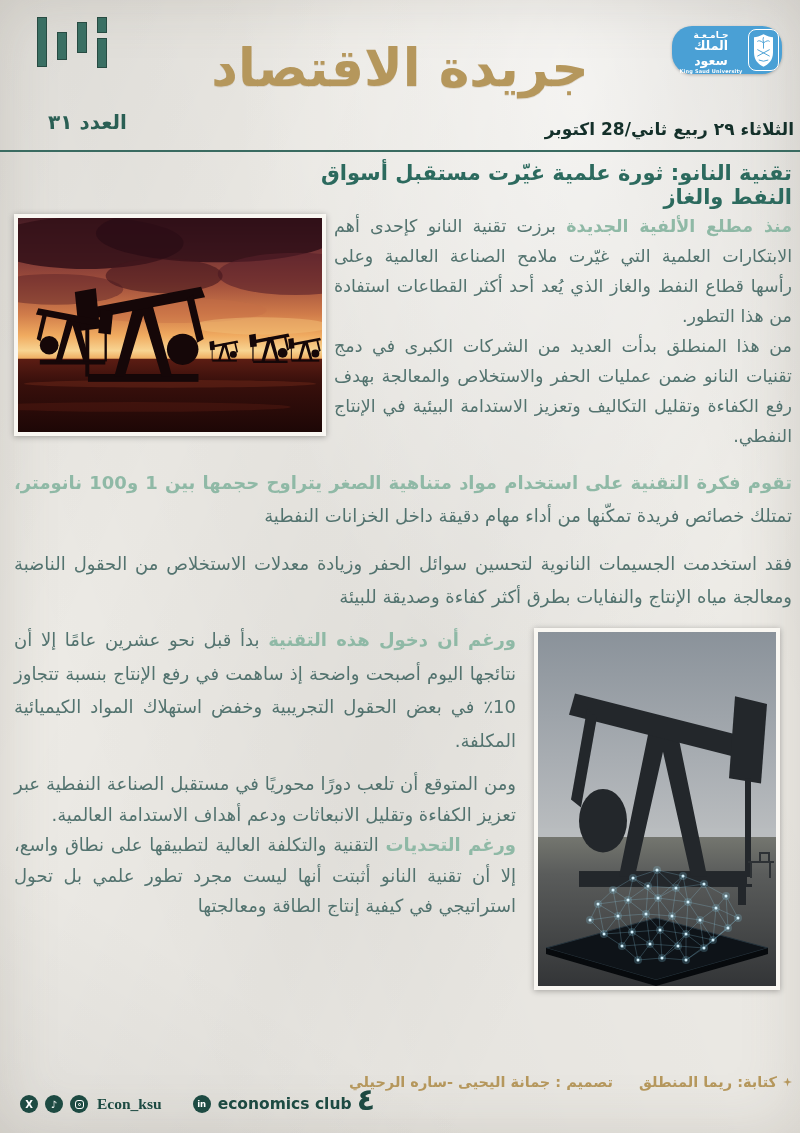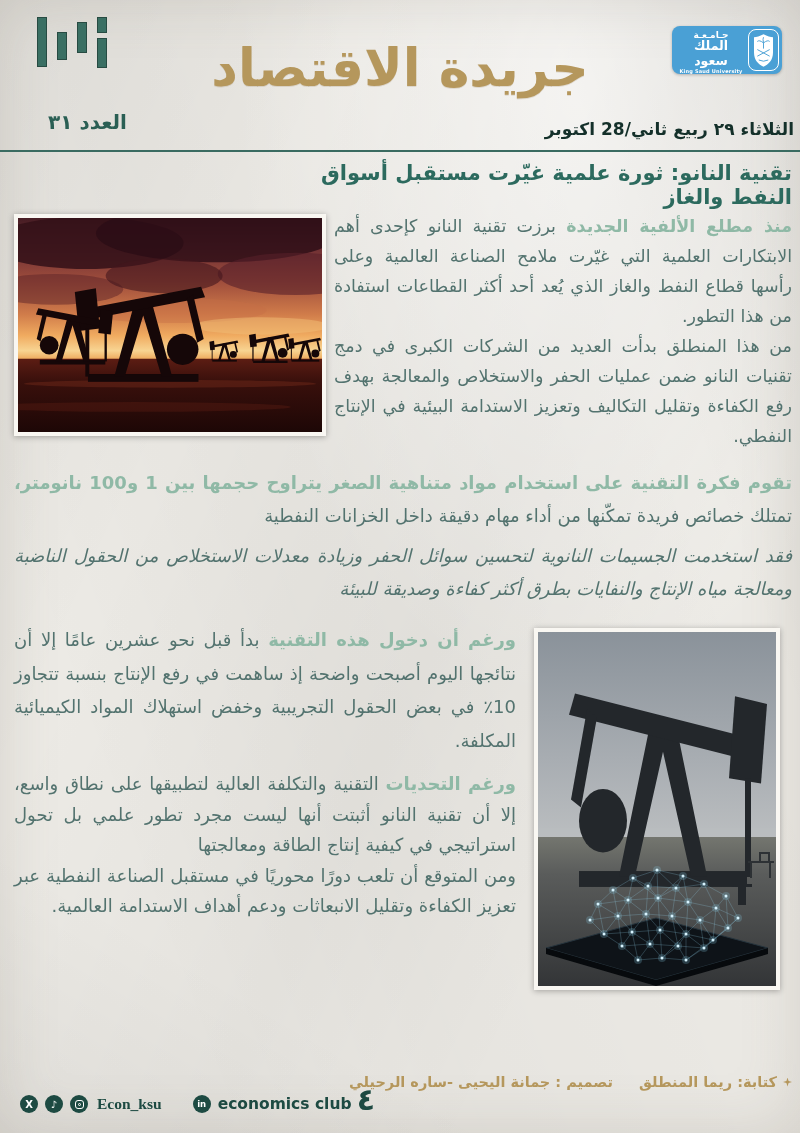--- a/index.html
+++ b/index.html
@@ -15,40 +15,40 @@
     box-shadow:inset 0 0 60px rgba(110,100,85,.18);
   }
   
   .brand{position:absolute;left:37px;top:16px;width:74px;height:56px;}
   .brand .b{position:absolute;width:10px;background:#3a6f63;border:1px solid #274b42;box-sizing:border-box;}
   .b1{left:0;top:1px;height:50px;}
   .b2{left:20px;top:16px;height:28px;}
   .b3{left:40px;top:6px;height:31px;}
   .b4a{left:60px;top:1px;height:16px;}
   .b4b{left:60px;top:22px;height:30px;}
-  .ksu{position:absolute;left:672px;top:26px;width:110px;height:48px;background:#4aa0d5;border-radius:8px;box-shadow:0 1px 3px rgba(0,0,0,.25);}
+  .ksu{position:absolute;left:672px;top:26px;width:110px;height:48px;background:#4aa0d5;border-radius:20px;box-shadow:0 1px 3px rgba(0,0,0,.25);}
   .ksu-text{position:absolute;left:4px;top:4px;width:70px;text-align:center;color:#fff;direction:rtl;line-height:1.15;}
   .ksu-l1{font-size:9px;font-weight:bold;}
   .ksu-l2{font-size:12.5px;font-weight:bold;margin-top:-1px;}
   .ksu-l3{font-size:5px;font-weight:bold;letter-spacing:.2px;direction:ltr;margin-top:1px;}
   .ksu-shield-box{position:absolute;right:3px;top:3px;bottom:3px;width:29px;border:1px solid #fff;border-radius:8px;display:flex;align-items:center;justify-content:center;}
   .paper-title{position:absolute;left:0;right:0;top:38px;text-align:center;direction:rtl;
     font-size:52px;font-weight:bold;color:#b5975c;text-shadow:0 1px 0 rgba(120,90,40,.15);}
   .issue{position:absolute;left:48px;top:110px;font-size:20px;font-weight:bold;color:#2a5f54;direction:rtl;}
   .date{position:absolute;right:6px;top:119px;font-size:17px;font-weight:bold;color:#14302a;direction:rtl;}
   .divider{position:absolute;left:0;right:0;top:150px;height:2px;background:#3a6b61;}
   
   .headline{position:absolute;left:290px;right:8px;top:161px;direction:rtl;text-align:right;
     font-size:21px;font-weight:bold;color:#2c6a5e;}
   .para{position:absolute;direction:rtl;text-align:justify;text-align-last:right;color:#53736f;}
   .para p{margin:0;}
   .lead{color:#8fb9a6;font-weight:bold;}
   .para1{left:334px;top:211px;width:458px;font-size:17.5px;line-height:30px;}
   .para2{left:14px;top:466px;width:778px;font-size:18px;line-height:33px;}
-  .para2 p + p{margin-top:7px;font-style:italic;}
+  .para2 p + p{margin-top:15px;}
   .para3{left:14px;top:623px;width:502px;font-size:18px;line-height:33.5px;}
   .para45{left:14px;top:769px;width:502px;font-size:18px;line-height:30.6px;}
   
   .photo{position:absolute;border:4px solid #f9f7f2;box-sizing:border-box;box-shadow:0 1px 6px rgba(0,0,0,.3);background:#111;}
   .photo svg{display:block;width:100%;height:100%;}
   .photo-sunset{left:14px;top:214px;width:312px;height:222px;}
   .photo-pump{left:534px;top:628px;width:246px;height:362px;}
   
   .credits{position:absolute;right:8px;top:1074px;direction:rtl;display:flex;align-items:center;gap:26px;
     color:#b5975c;font-weight:bold;font-size:14.5px;}
@@ -177,22 +177,22 @@
   <div class="para para2">
     <p><span class="lead">تقوم فكرة التقنية على استخدام مواد متناهية الصغر يتراوح حجمها بين 1 و100 نانومتر،</span> <span>تمتلك خصائص فريدة تمكّنها من أداء مهام دقيقة داخل الخزانات النفطية</span></p>
     <p>فقد استخدمت الجسيمات النانوية لتحسين سوائل الحفر وزيادة معدلات الاستخلاص من الحقول الناضبة ومعالجة مياه الإنتاج والنفايات بطرق أكثر كفاءة وصديقة للبيئة</p>
   </div>
 
   <div class="para para3">
     <p><span class="lead">ورغم أن دخول هذه التقنية</span> <span>بدأ قبل نحو عشرين عامًا إلا أن نتائجها اليوم أصبحت واضحة إذ ساهمت في رفع الإنتاج بنسبة تتجاوز 10٪ في بعض الحقول التجريبية وخفض استهلاك المواد الكيميائية المكلفة.</span></p>
   </div>
 
   <div class="para para45">
+    <p>ومن المتوقع أن تلعب دورًا محوريًا في مستقبل الصناعة النفطية عبر تعزيز الكفاءة وتقليل الانبعاثات ودعم أهداف الاستدامة العالمية.</p>
     <p><span class="lead">ورغم التحديات</span> <span>التقنية والتكلفة العالية لتطبيقها على نطاق واسع، إلا أن تقنية النانو أثبتت أنها ليست مجرد تطور علمي بل تحول استراتيجي في كيفية إنتاج الطاقة ومعالجتها</span></p>
-    <p>ومن المتوقع أن تلعب دورًا محوريًا في مستقبل الصناعة النفطية عبر تعزيز الكفاءة وتقليل الانبعاثات ودعم أهداف الاستدامة العالمية.</p>
   </div>
 
   <div class="photo photo-pump">
     <svg viewBox="0 0 238 354" preserveAspectRatio="none">
       <rect width="238" height="212" fill="url(#gs)"></rect>
       <rect y="196" width="238" height="16" fill="#b9bdc0" opacity=".55"></rect>
       <rect y="205" width="238" height="149" fill="url(#gg)"></rect>
       <g fill="#23272b">
         <use href="#pj" transform="translate(225,40.3) scale(-2.0,2.65)"></use>
         <rect x="196" y="240" width="16" height="5"></rect>

